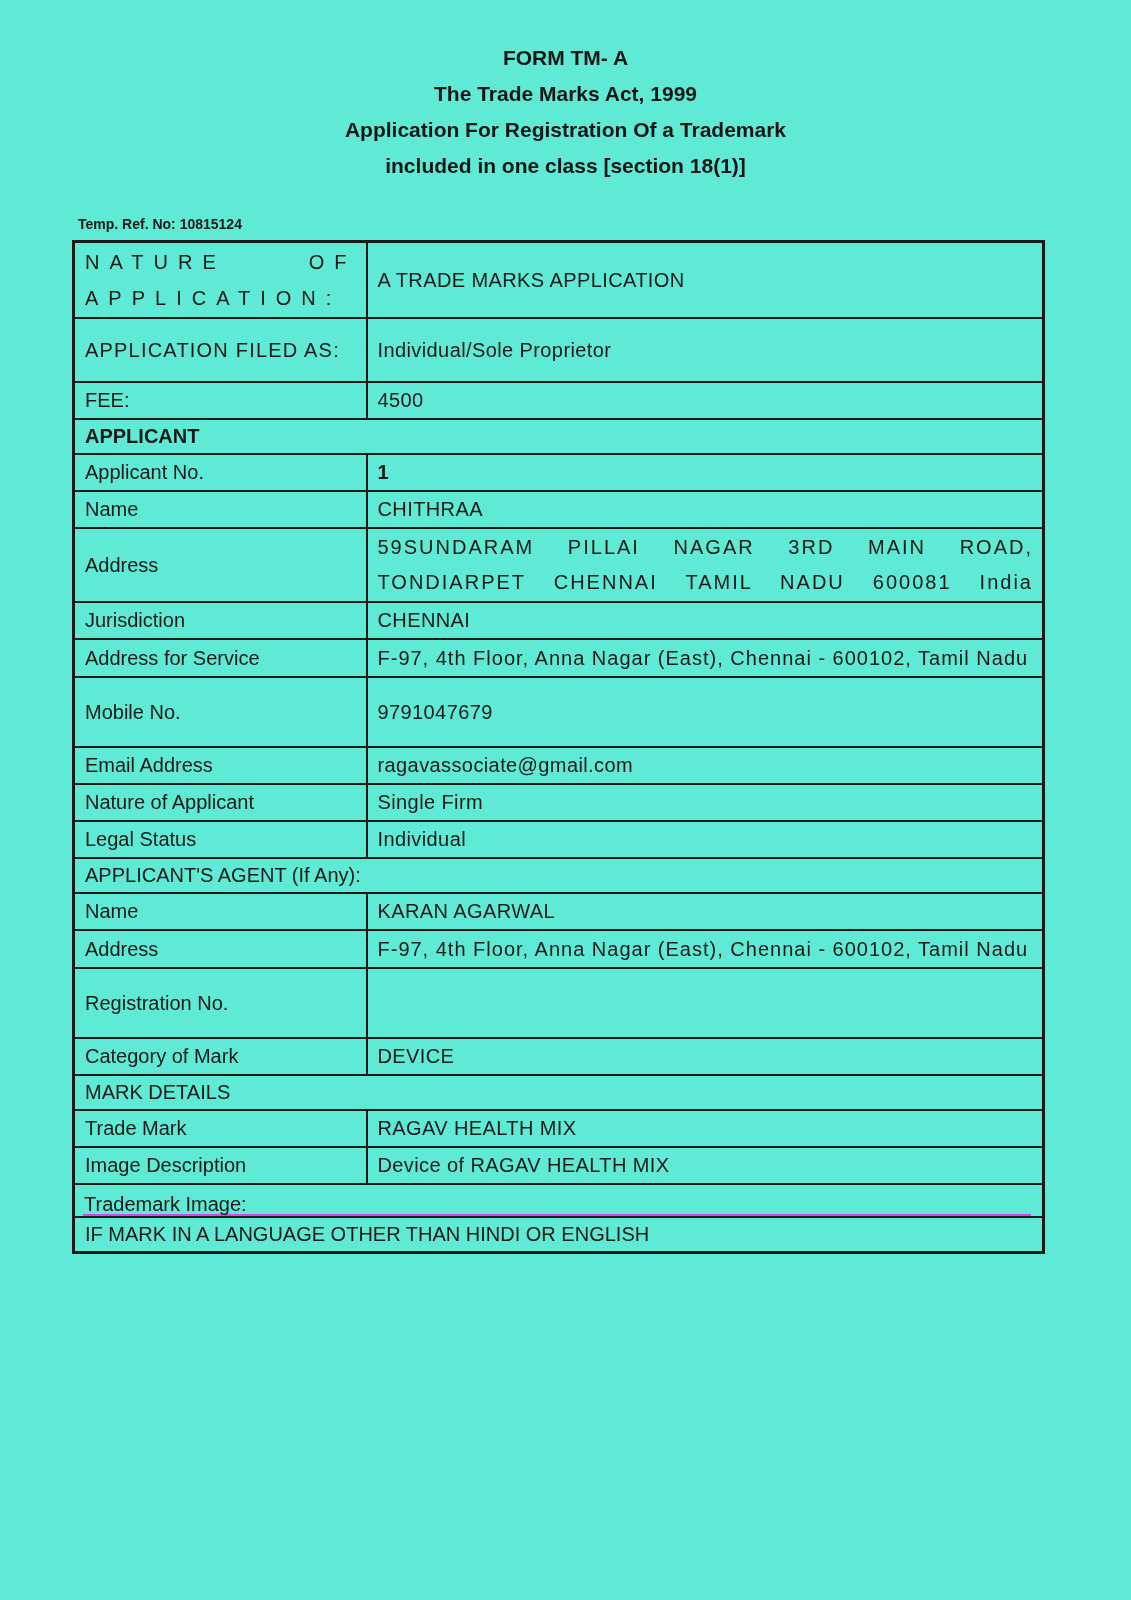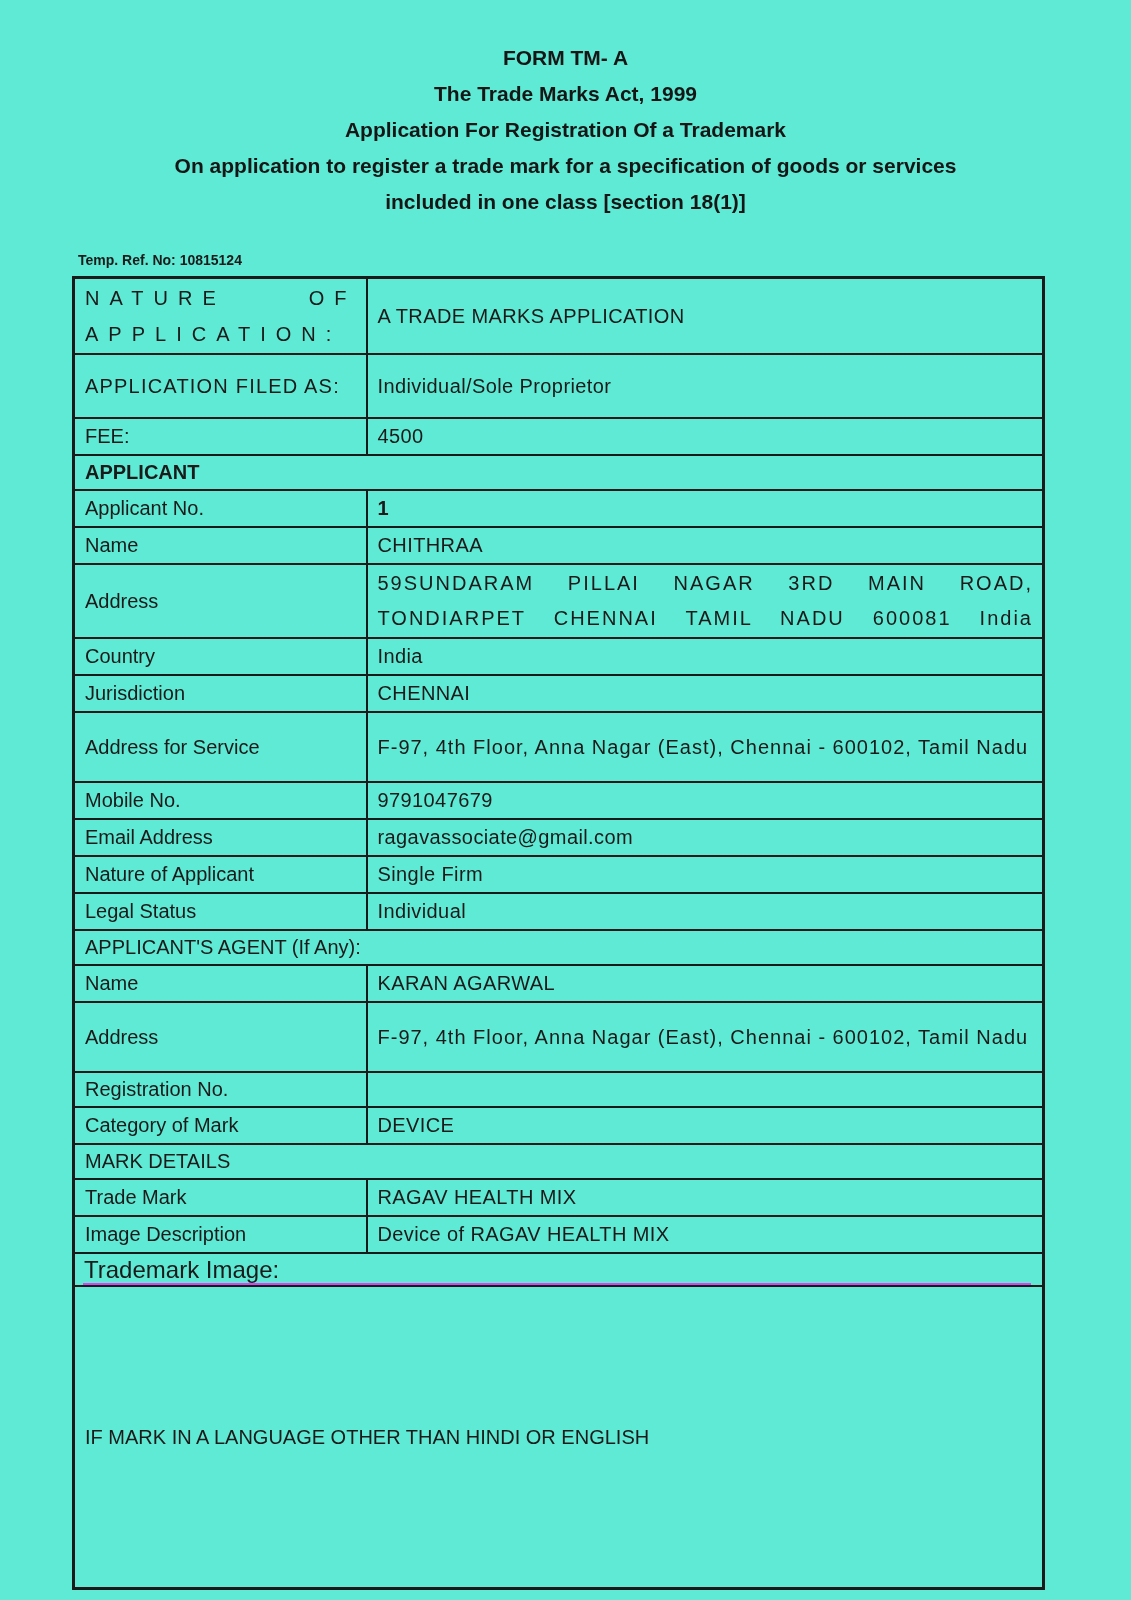--- a/index.html
+++ b/index.html
@@ -75,22 +75,22 @@
     letter-spacing:1px;
     line-height:34px;
   }
   .section{font-size:21px;}
   .section.bold{font-weight:bold;}
 
   
   .tm-cell{position:relative;padding:0 !important;vertical-align:top !important;}
   .tm-label{
     position:relative;z-index:2;
-    font-size:24px;
-    padding:2px 0 0 9px;
+    font-size:20px;
+    padding:8px 0 0 9px;
   }
   .tm-box{
     position:absolute;
     left:8px;right:11px;top:29px;bottom:10px;
     border:3px solid #d946ef;
     background:#fcfcfc;
   }
   .logo{
     position:absolute;
     left:22px;top:33px;
@@ -137,21 +137,20 @@
 </style>
 </head>
 <body>
 
 <div class="page">
 
   <div class="doc-header">
     <div>FORM TM- A</div>
     <div>The Trade Marks Act, 1999</div>
     <div>Application For Registration Of a Trademark</div>
-    <div>On application to register a trade mark for a specification of goods or services</div>
     <div>included in one class [section 18(1)]</div>
   </div>
 
   <div class="temp-ref">Temp. Ref. No: 10815124</div>
 
   <table id="form-table">
     <colgroup>
       <col style="width:293px">
       <col>
     </colgroup>
@@ -175,24 +174,20 @@
           <td class="lbl">Applicant No.</td>
           <td class="val bold">1</td>
         </tr>
         <tr>
           <td class="lbl">Name</td>
           <td class="val">CHITHRAA</td>
         </tr>
         <tr>
           <td class="lbl">Address</td>
           <td class="val caps-just">59SUNDARAM PILLAI NAGAR 3RD MAIN ROAD, TONDIARPET CHENNAI TAMIL NADU 600081 India</td>
-        </tr>
-        <tr>
-          <td class="lbl">Country</td>
-          <td class="val">India</td>
         </tr>
         <tr>
           <td class="lbl">Jurisdiction</td>
           <td class="val">CHENNAI</td>
         </tr>
         <tr>
           <td class="lbl">Address for Service</td>
           <td class="val wrap2">F-97, 4th Floor, Anna Nagar (East), Chennai - 600102, Tamil Nadu</td>
         </tr>
         <tr>

